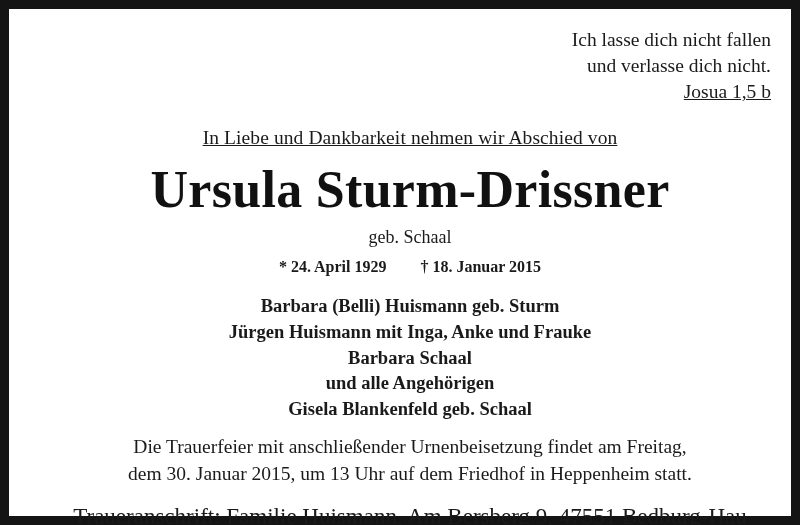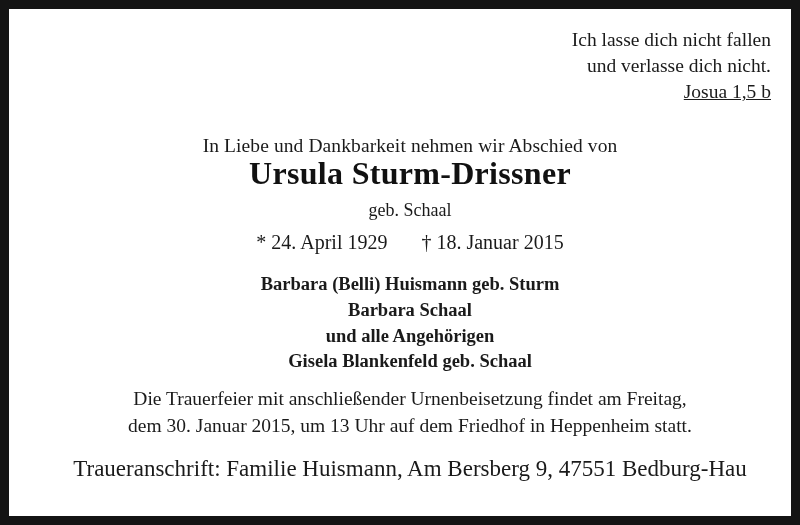--- a/index.html
+++ b/index.html
@@ -31,41 +31,43 @@
     color: #1a1a1a;
     margin-top: 2px;
     padding-right: 6px;
   }
   .verse-line { white-space: nowrap; }
   .verse-source { margin-top: 1px; text-decoration: underline; }
 
   .intro {
     text-align: center;
     font-size: 19.5px;
-    margin-top: 30px;
+    margin-top: 22px;
     letter-spacing: 0.1px;
+    text-decoration: underline;
   }
   .deceased-name {
     text-align: center;
-    font-size: 32px;
+    font-size: 52px;
     font-weight: bold;
     letter-spacing: 0.3px;
-    margin-top: 0;
+    margin-top: 14px;
     line-height: 1.05;
     color: #111111;
   }
   .maiden-name {
     text-align: center;
     font-size: 18px;
     margin-top: 9px;
   }
   .dates {
     text-align: center;
-    font-size: 20px;
+    font-size: 16px;
     margin-top: 10px;
+    font-weight: bold;
   }
   .dates .gap { display: inline-block; width: 34px; }
 
   .survivors {
     text-align: center;
     margin-top: 18px;
     font-size: 18.5px;
     font-weight: bold;
     line-height: 1.40;
   }
@@ -101,20 +103,21 @@
   <div class="deceased-name">Ursula Sturm-Drissner</div>
 
   <div class="maiden-name">geb. Schaal</div>
 
   <div class="dates">
     <span>* 24. April 1929</span><span class="gap"></span><span>† 18. Januar 2015</span>
   </div>
 
   <div class="survivors">
     <div class="survivor-line">Barbara (Belli) Huismann geb. Sturm</div>
+    <div class="survivor-line">Jürgen Huismann mit Inga, Anke und Frauke</div>
     <div class="survivor-line">Barbara Schaal</div>
     <div class="survivor-line">und alle Angehörigen</div>
     <div class="survivor-line">Gisela Blankenfeld geb. Schaal</div>
   </div>
 
   <div class="ceremony">
     <div class="ceremony-line">Die Trauerfeier mit anschließender Urnenbeisetzung findet am Freitag,</div>
     <div class="ceremony-line">dem 30. Januar 2015, um 13 Uhr auf dem Friedhof in Heppenheim statt.</div>
   </div>
 

